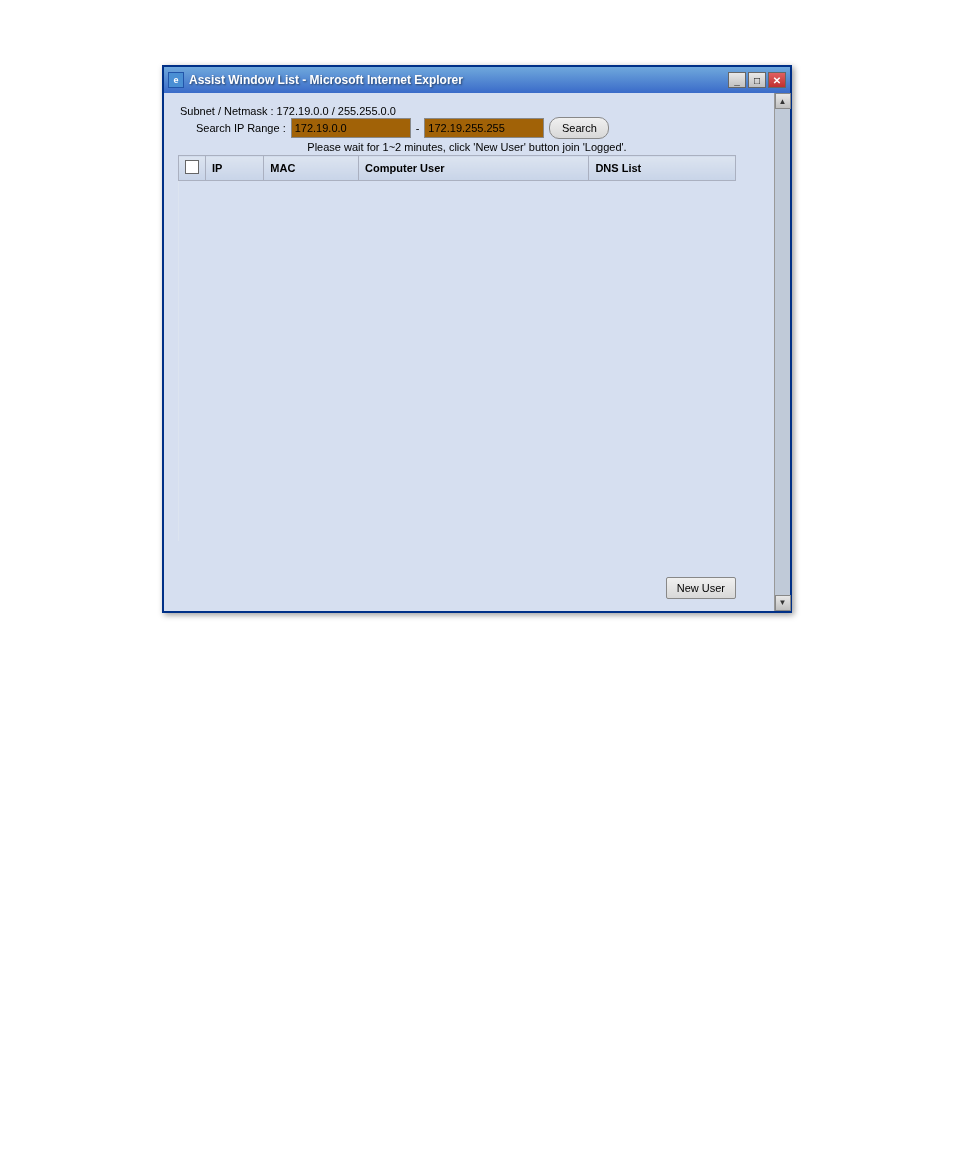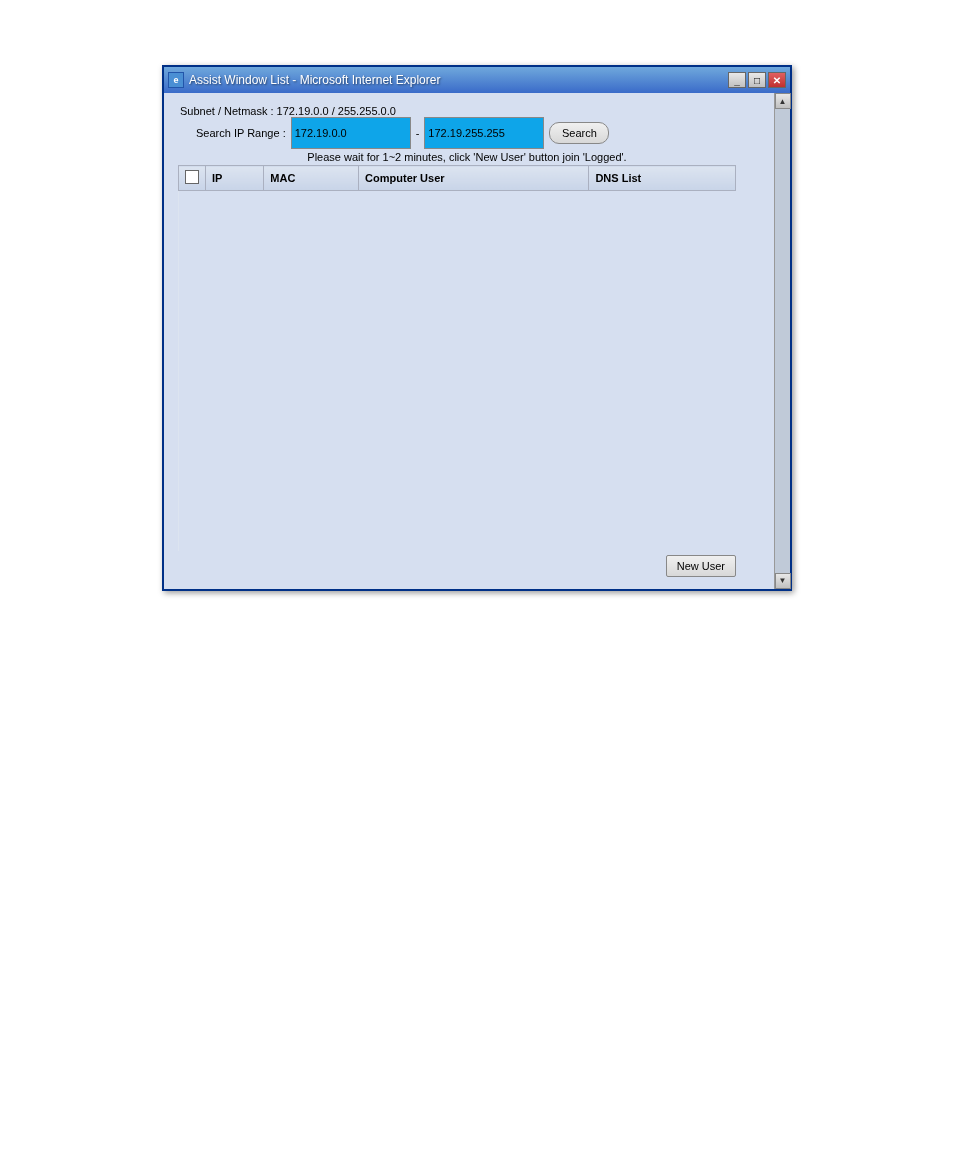--- a/index.html
+++ b/index.html
@@ -50,21 +50,21 @@
       align-items: center;
       justify-content: center;
       font-size: 9px;
       color: #fff;
       font-weight: bold;
     }
 
     .title-text {
       color: #fff;
       font-size: 12px;
-      font-weight: normal;
+      font-weight: bold;
       text-shadow: 1px 1px 2px rgba(0,0,0,0.5);
     }
 
     .title-buttons {
       display: flex;
       gap: 2px;
     }
 
     .title-btn {
       width: 18px;
@@ -140,23 +140,23 @@
     }
 
     .search-label {
       font-size: 11px;
       color: #000;
       white-space: nowrap;
     }
 
     .ip-input {
       width: 120px;
-      height: 32px;
+      height: 20px;
       border: 1px solid #888;
-      background: #0ea5e9;
+      background: #a16207;
       font-size: 11px;
       padding: 1px 3px;
       font-family: Tahoma, Arial, sans-serif;
     }
 
     .dash {
       font-size: 11px;
       color: #000;
     }
 
@@ -234,20 +234,21 @@
       height: 22px;
       min-width: 70px;
       padding: 0 10px;
       background: linear-gradient(to bottom, #f0f0f0, #d8d8d8);
       border: 1px solid #888;
       border-radius: 2px;
       font-size: 11px;
       cursor: pointer;
       font-family: Tahoma, Arial, sans-serif;
       color: #000;
+      margin-top: 32px;
     }
 
     .content-area {
       min-height: 400px;
       padding-right: 20px;
     }
   </style>
 </head>
 <body>
 

